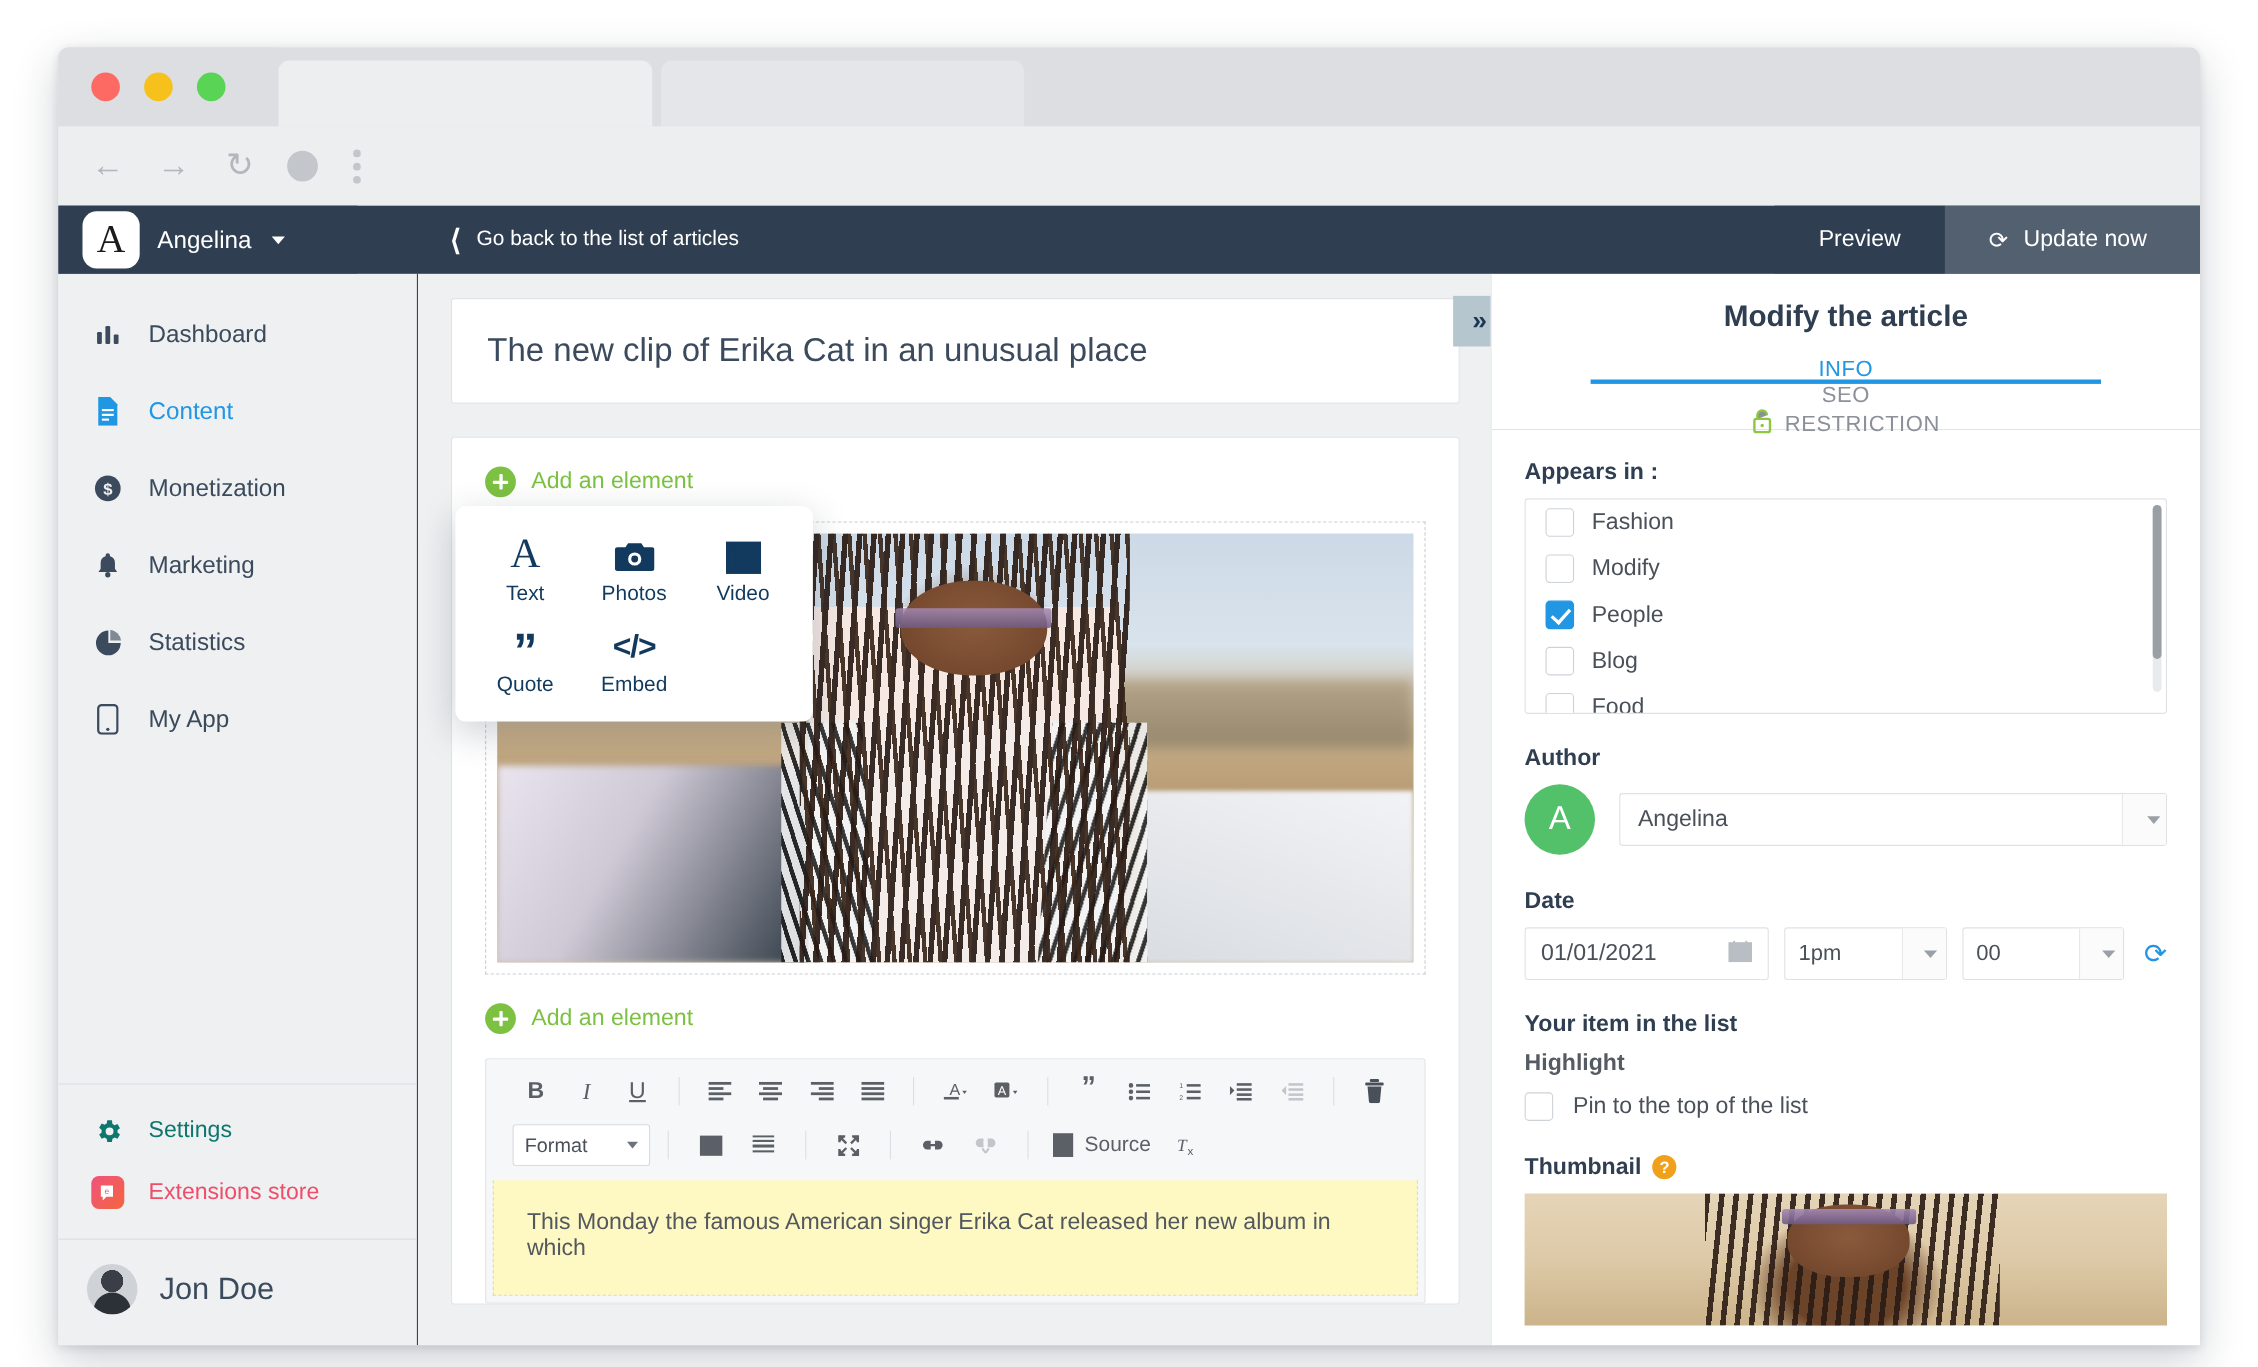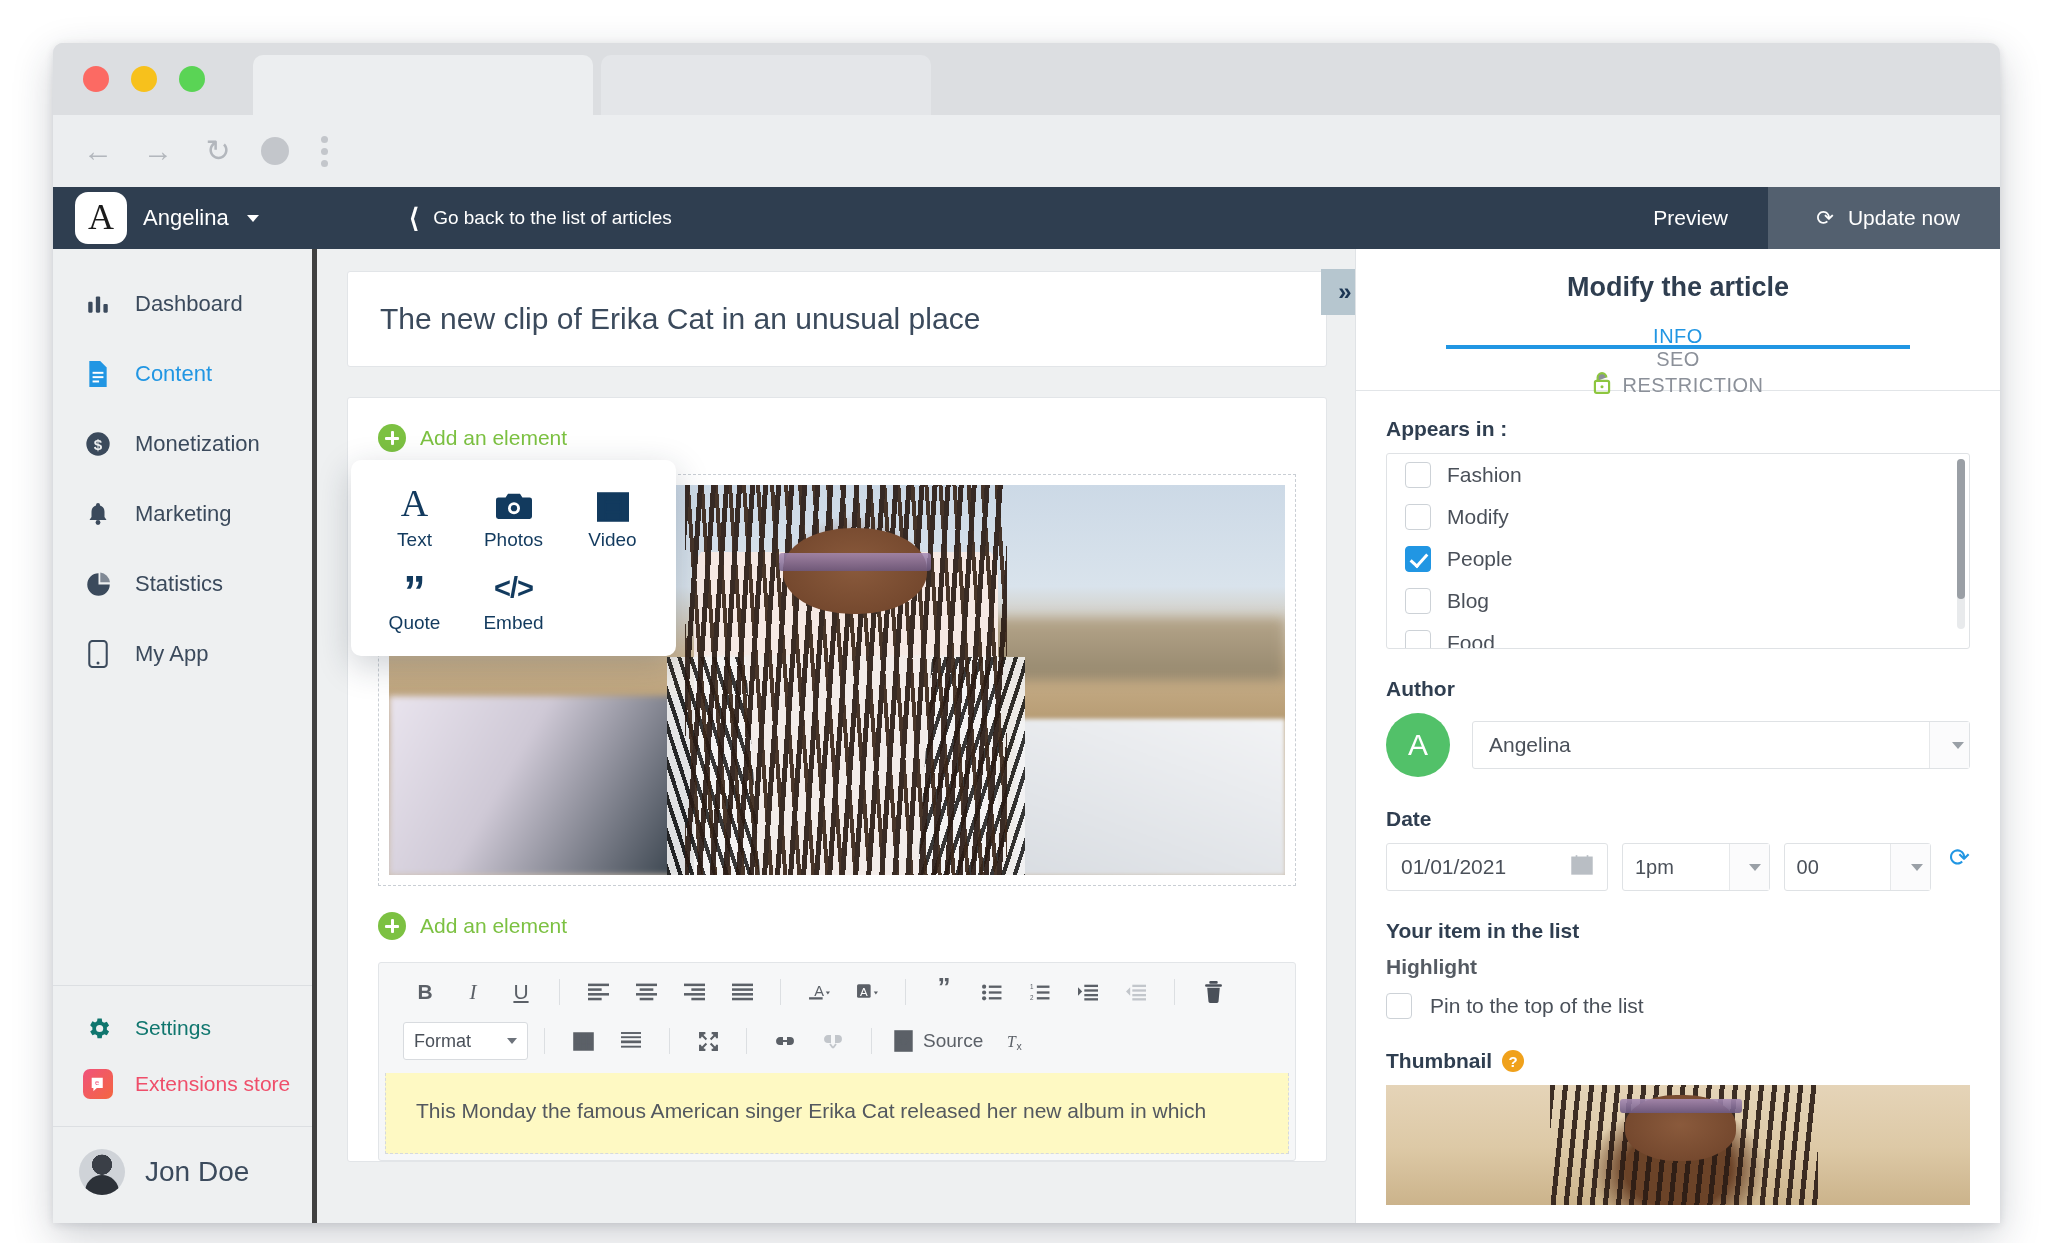--- a/index.html
+++ b/index.html
@@ -112,35 +112,35 @@
     margin-left: 2px;
   }
   .backlink {
     display: flex; align-items: center; gap: 14px;
     padding-left: 84px;
     color: #ffffff; font-size: 19px;
     flex: 1;
   }
   .chev-left { font-size: 26px; font-weight: 700; line-height: 1; }
   .topbtn {
-    display: flex; align-items: center; justify-content: flex-end;
+    display: flex; align-items: center; justify-content: flex-start;
     color: #ffffff; font-size: 21px;
     padding: 0 40px;
     gap: 14px;
   }
   .topbtn.preview { background: #2f3e50; }
   .topbtn.update { background: #53606f; min-width: 232px; }
 
   .body-row { display: flex; height: 974px; }
 
   
   .sidebar {
-    width: 264px;
+    width: 327px;
     background: #eef0f1;
-    border-right: 5px solid #404040;
+    border-right: 1px solid #404040;
     display: flex; flex-direction: column;
     position: relative;
   }
   .nav { padding-top: 20px; }
   .nav-item {
     display: flex; align-items: center; gap: 22px;
     height: 70px; padding-left: 30px;
     color: #3b4a5c; font-size: 22px;
   }
   .nav-item.active { color: #2196e3; }
@@ -420,21 +420,21 @@
   .sel-arrow {
     width: 40px; height: 46px;
     border-left: 1px solid #e6e8ea; background:#fbfbfc;
     display:flex;align-items:center;justify-content:center;
   }
   .sel-arrow i {
     width:0;height:0;border-left:6px solid transparent;border-right:6px solid transparent;
     border-top:7px solid #9aa0a7; display:block;
   }
 
-  .date-row { display:flex; gap:14px; margin-bottom: 28px; }
+  .date-row { display:flex; align-items:center; gap:14px; margin-bottom: 28px; }
   .date-field {
     width: 222px; height:48px;border:1px solid #dfe2e5;border-radius:3px;background:#fff;
     display:flex;align-items:center;justify-content:space-between;padding:0 14px;
     font-size:21px;color:#4a5059;
   }
   .cal-ico { color:#b9bec4; font-size:20px; }
   .small-select { width:84px; }
   .small-select span { padding-left:12px; font-size:20px;}
   .sync-ico { color:#2196e3; font-size:25px; margin-left:4px;}
 

